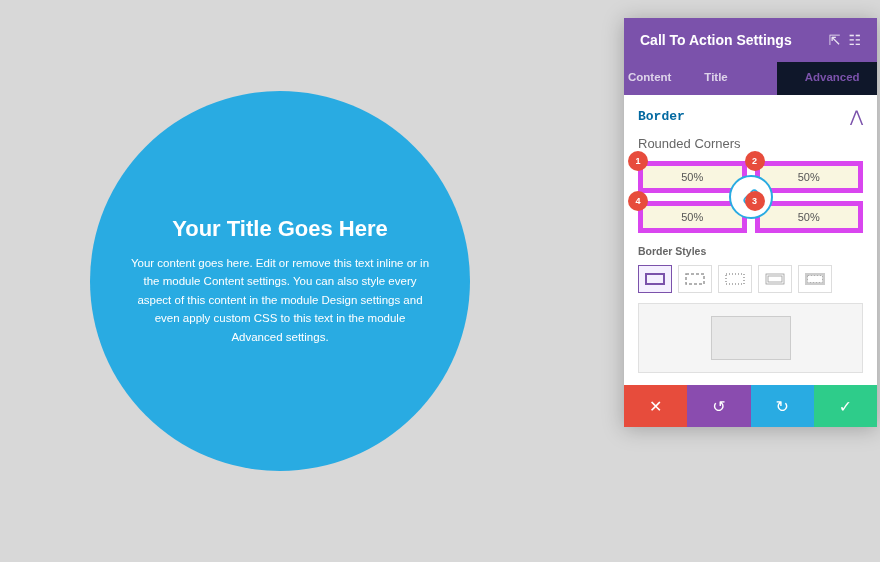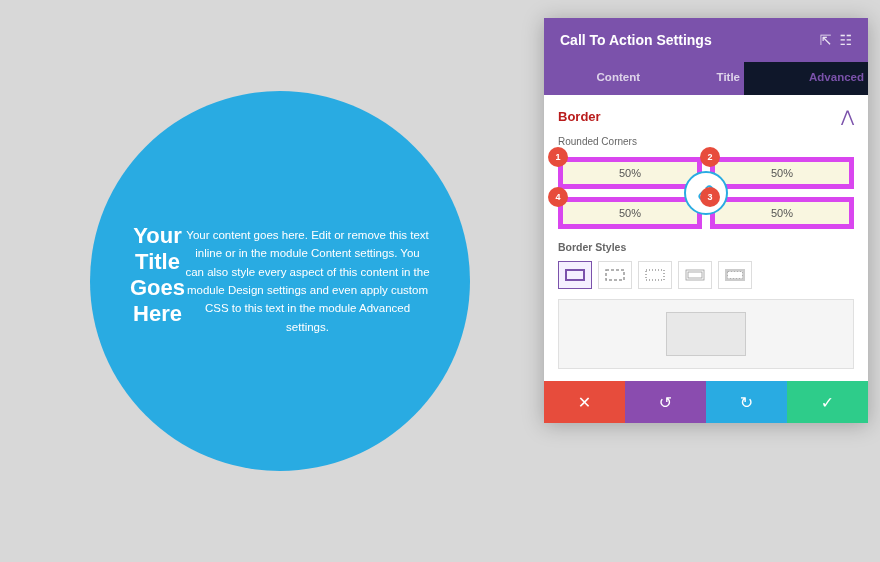--- a/index.html
+++ b/index.html
@@ -23,21 +23,21 @@
       align-items: center;
       justify-content: center;
     }
 
     .circle-module {
       width: 380px;
       height: 380px;
       border-radius: 50%;
       background: #29abe2;
       display: flex;
-      flex-direction: row;
+      flex-direction: column;
       align-items: center;
       justify-content: center;
       text-align: center;
       padding: 40px;
     }
 
     .circle-module h2 {
       color: #fff;
       font-size: 22px;
       font-weight: 700;
@@ -46,23 +46,23 @@
 
     .circle-module p {
       color: #fff;
       font-size: 11.5px;
       line-height: 1.6;
     }
 
     
     .settings-panel {
       position: absolute;
-      right: 12px;
+      right: 3px;
       top: 18px;
-      width: 324px;
+      width: 253px;
       background: #fff;
       box-shadow: 0 2px 20px rgba(0,0,0,0.25);
     }
 
     
     .panel-header {
       background: #7b52ab;
       padding: 14px 16px;
       display: flex;
       align-items: center;
@@ -89,21 +89,21 @@
 
     
     .tabs-bar {
       display: flex;
       background: #7b52ab;
     }
 
     .tab {
       flex: 1;
       padding: 9px 4px;
-      text-align: right;
+      text-align: left;
       font-size: 11.5px;
       font-weight: 600;
       cursor: pointer;
       color: rgba(255,255,255,0.75);
       border-bottom: 3px solid transparent;
     }
 
     .tab.active {
       background: #0f172a;
       color: #7b52ab;
@@ -118,34 +118,35 @@
 
     
     .section-header {
       display: flex;
       align-items: center;
       justify-content: space-between;
       margin-bottom: 10px;
     }
 
     .section-title {
-      color: #b91c1c;
+      color: #0369a1;
       font-size: 13px;
       font-weight: 600;
+      font-family: Liberation Mono, monospace;
     }
 
     .collapse-icon {
       color: #7b52ab;
       font-size: 16px;
       cursor: pointer;
     }
 
     
     .subsection-label {
-      font-size: 10px;
+      font-size: 13px;
       color: #666;
       margin-bottom: 10px;
     }
 
     .corners-grid {
       position: relative;
       display: grid;
       grid-template-columns: 1fr 1fr;
       grid-template-rows: auto auto;
       gap: 8px;

